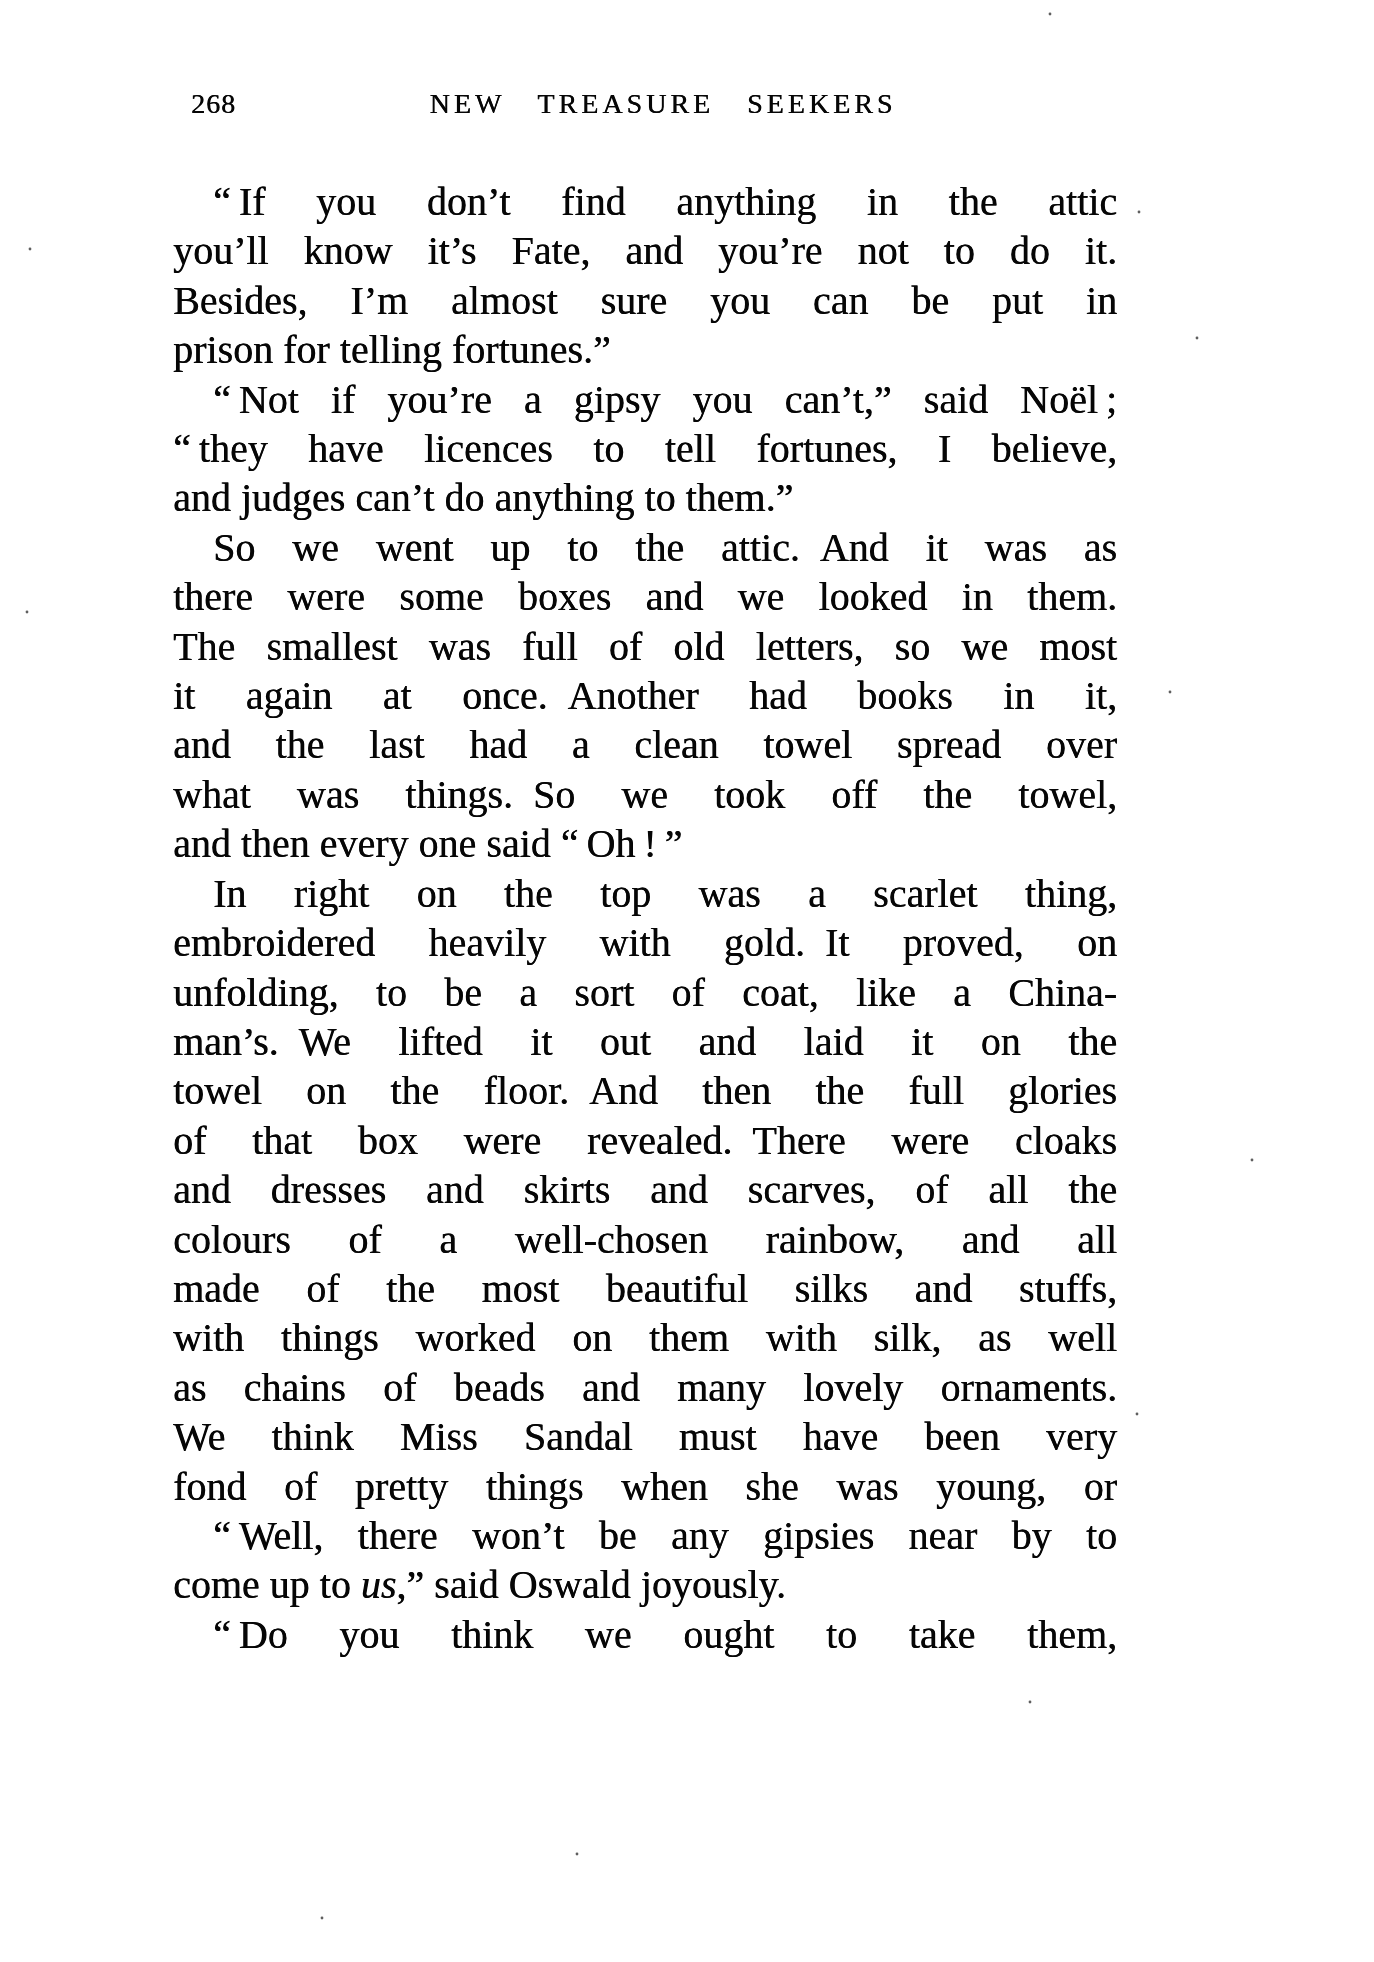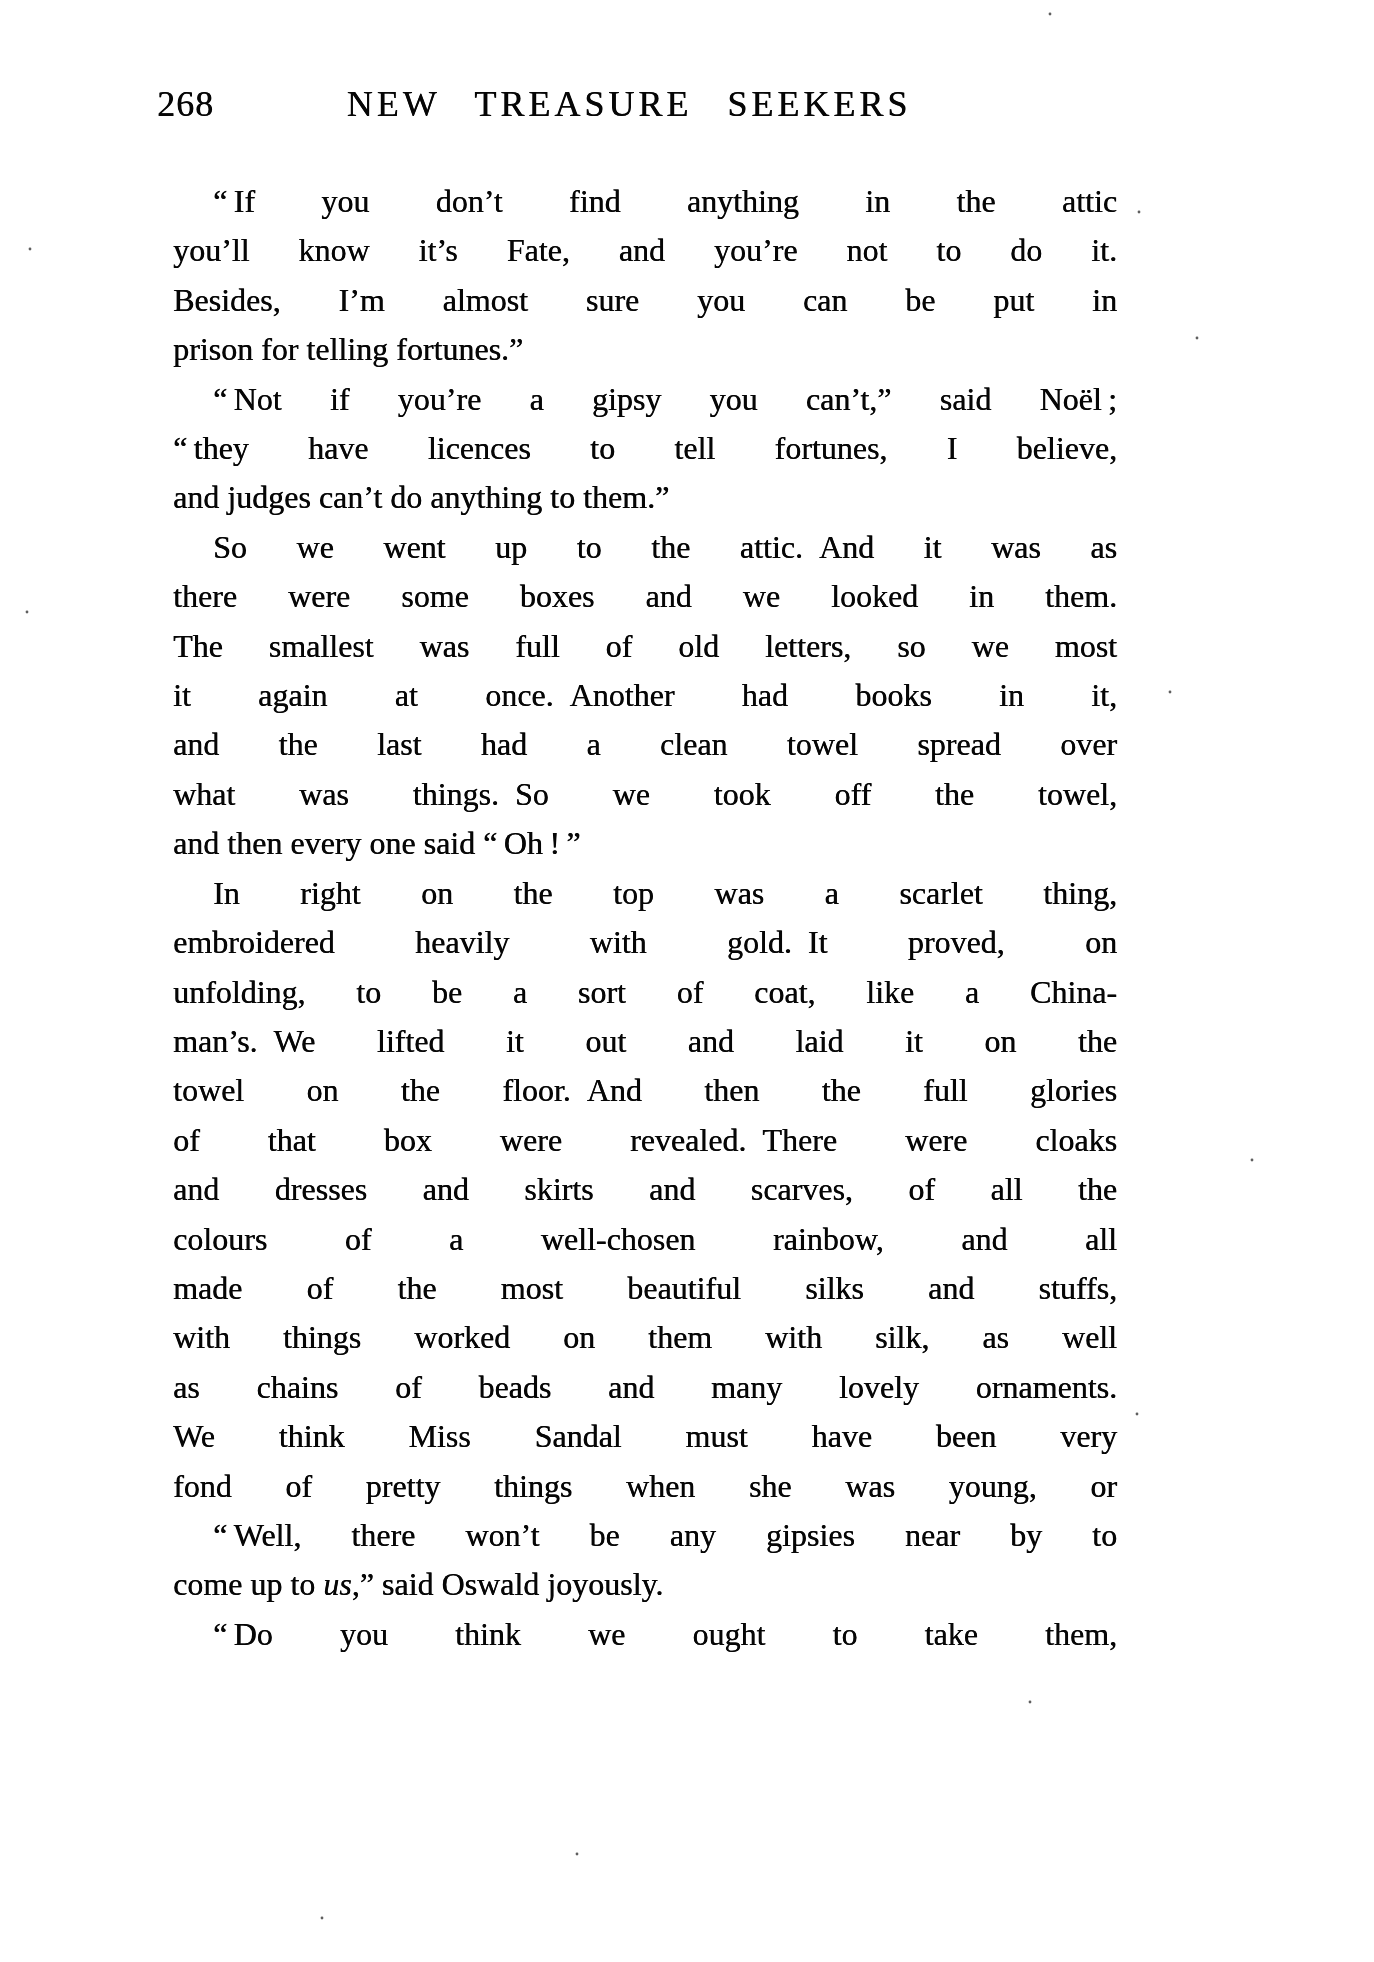--- a/index.html
+++ b/index.html
@@ -10,24 +10,24 @@
     background: #ffffff;
     overflow: hidden;
     font-family: "Liberation Serif", "DejaVu Serif", serif;
     color: #060606;
   }
   .page * { box-sizing: border-box; }
 
   .header {
     position: absolute;
     top: 80px;
-    left: 157px;
+    left: 191px;
     width: 944px;
     height: 49px;
-    font-size: 36px;
+    font-size: 28px;
     line-height: 48px;
     text-shadow: 0.4px 0 0 currentColor;
   }
   .page-number {
     position: absolute;
     left: 0;
     top: 0;
     letter-spacing: 1px;
   }
   .running-title {
@@ -35,21 +35,21 @@
     letter-spacing: 4px;
     word-spacing: 22px;
     white-space: nowrap;
   }
 
   .body-text {
     position: absolute;
     top: 177px;
     left: 173px;
     width: 944px;
-    font-size: 32px;
+    font-size: 40px;
     line-height: 49.4px;
     text-shadow: 0.4px 0 0 currentColor;
   }
   .line {
     text-align: justify;
     text-align-last: justify;
     text-justify: inter-word;
     white-space: normal;
   }
   .line.last { text-align-last: left; }

